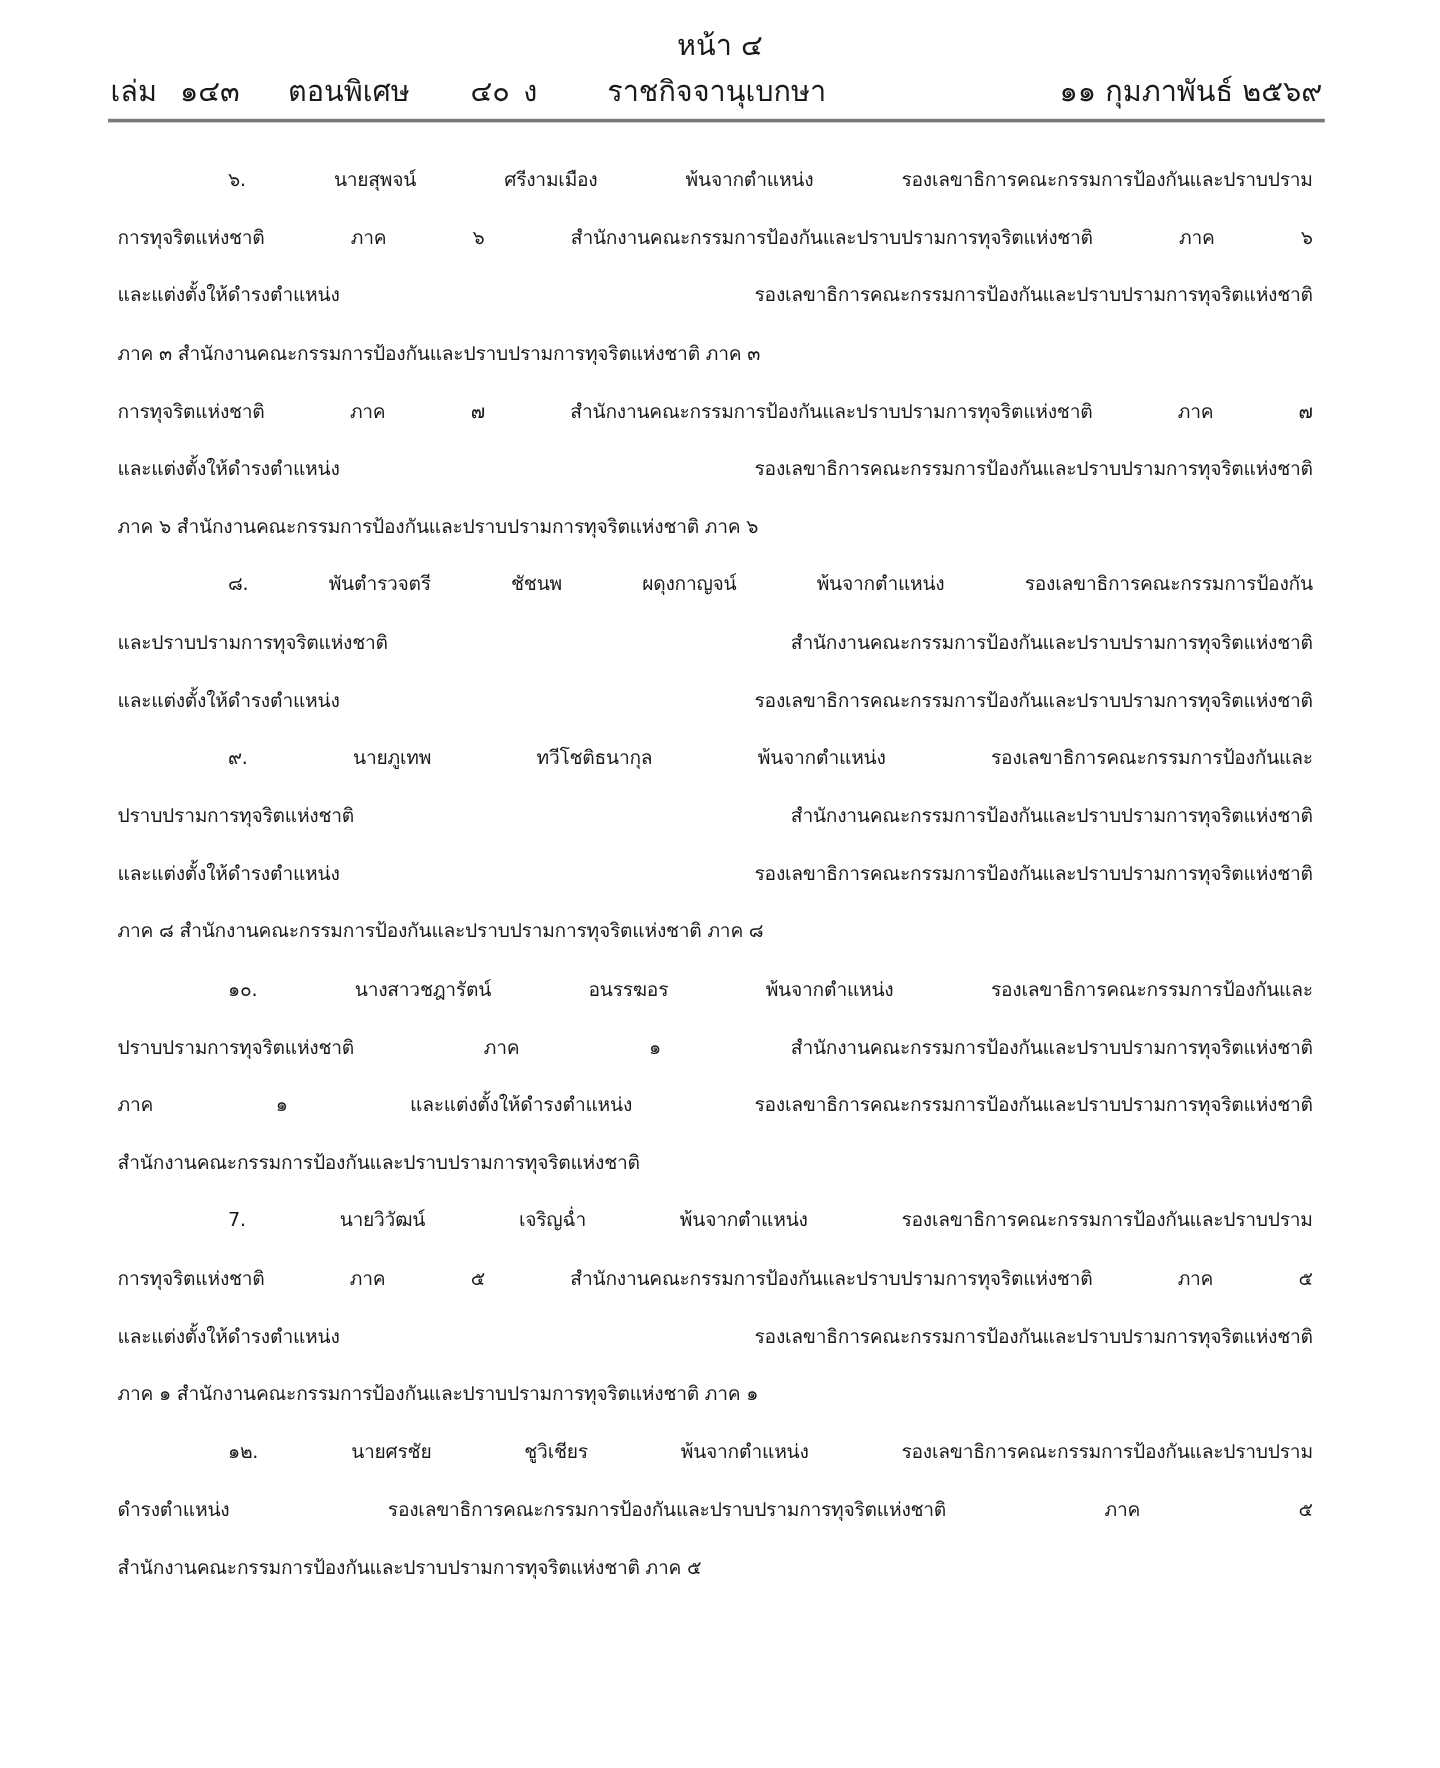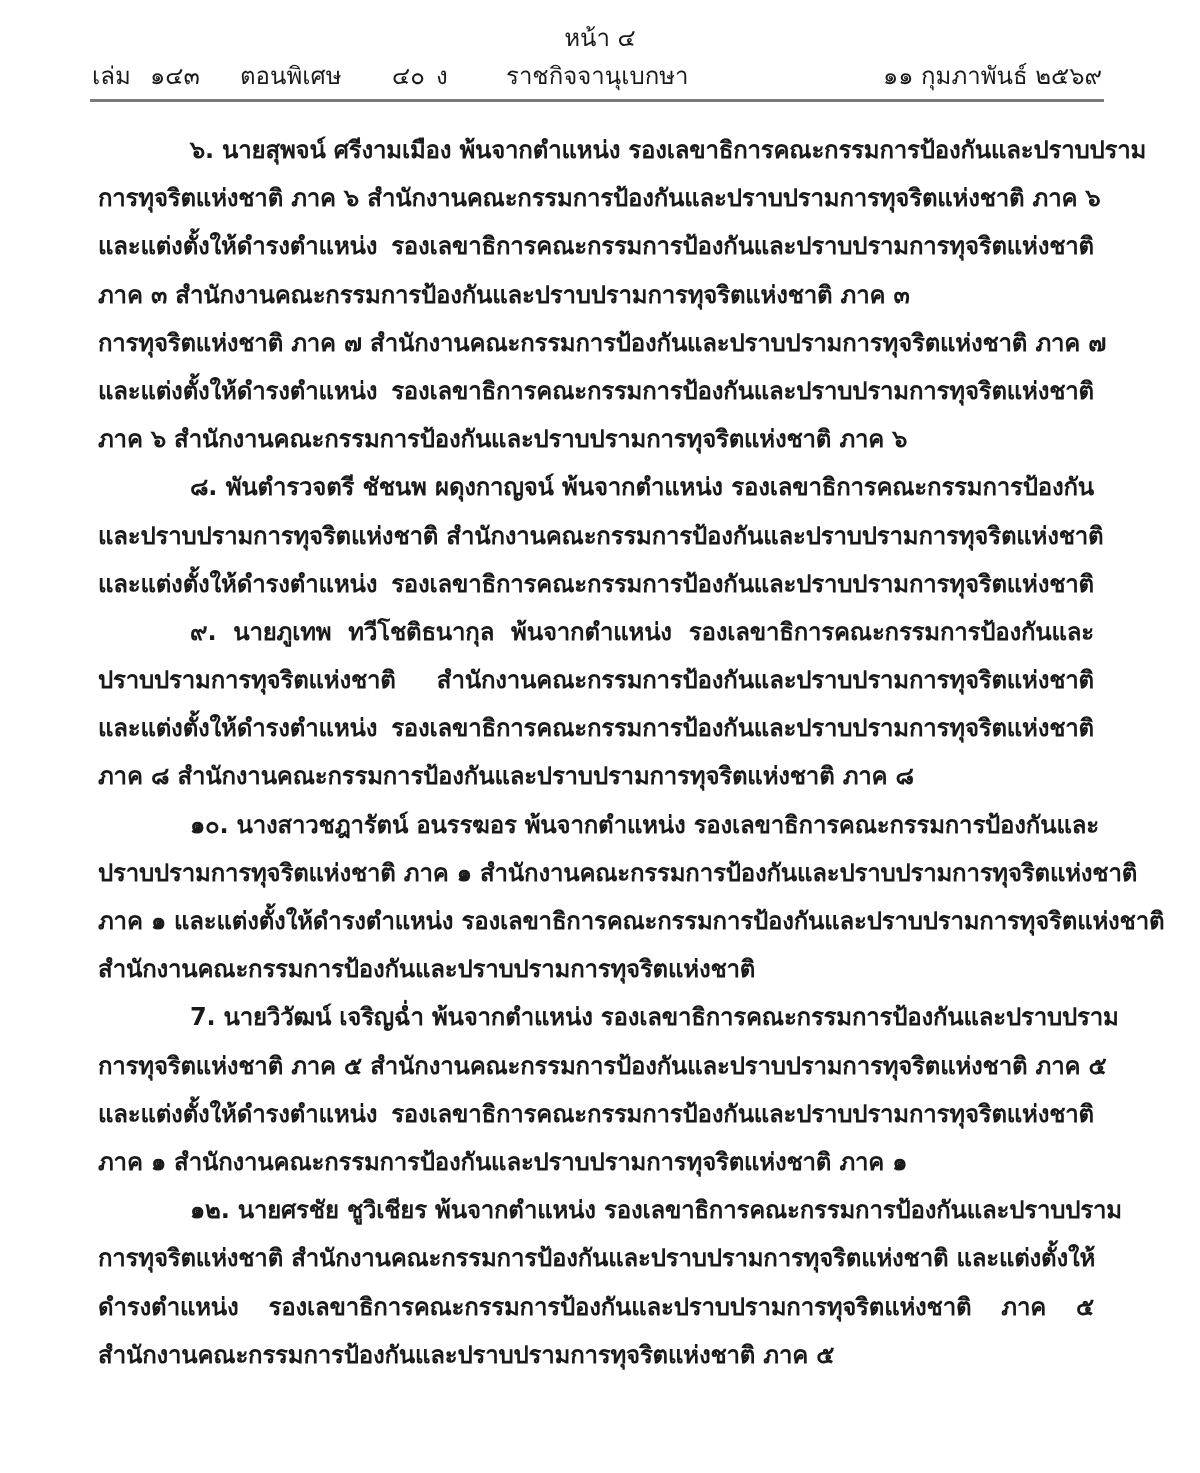--- a/index.html
+++ b/index.html
@@ -59,28 +59,27 @@
       height: 3px;
       background: #7a7a7a;
     }
     .body-text {
       position: absolute;
       top: 126px;
       left: 98px;
       width: 996px;
     }
     .line {
-      font-size: 24px;
+      font-size: 16px;
       height: 48.2px;
       line-height: 48.2px;
       white-space: nowrap;
       text-align: justify;
       text-align-last: justify;
       letter-spacing: -0.2px;
-      font-weight: bold;
     }
     .line.indent {
       padding-left: 92px;
     }
     .line.last {
       text-align-last: left;
     }
   </style>
 </head>
 <body>
@@ -138,19 +137,18 @@
 
     <div>
       <div class="line indent">7. นายวิวัฒน์ เจริญฉ่ำ พ้นจากตำแหน่ง รองเลขาธิการคณะกรรมการป้องกันและปราบปราม</div>
       <div class="line">การทุจริตแห่งชาติ ภาค ๕ สำนักงานคณะกรรมการป้องกันและปราบปรามการทุจริตแห่งชาติ ภาค ๕</div>
       <div class="line">และแต่งตั้งให้ดำรงตำแหน่ง รองเลขาธิการคณะกรรมการป้องกันและปราบปรามการทุจริตแห่งชาติ</div>
       <div class="line last">ภาค ๑ สำนักงานคณะกรรมการป้องกันและปราบปรามการทุจริตแห่งชาติ ภาค ๑</div>
     </div>
 
     <div>
       <div class="line indent">๑๒. นายศรชัย ชูวิเชียร พ้นจากตำแหน่ง รองเลขาธิการคณะกรรมการป้องกันและปราบปราม</div>
-      <div class="line">การทุจริตแห่งชาติ สำนักงานคณะกรรมการป้องกันและปราบปรามการทุจริตแห่งชาติ และแต่งตั้งให้</div>
       <div class="line">ดำรงตำแหน่ง รองเลขาธิการคณะกรรมการป้องกันและปราบปรามการทุจริตแห่งชาติ ภาค ๕</div>
       <div class="line last">สำนักงานคณะกรรมการป้องกันและปราบปรามการทุจริตแห่งชาติ ภาค ๕</div>
     </div>
 
   </div>
 </div>
 
 </body></html>

